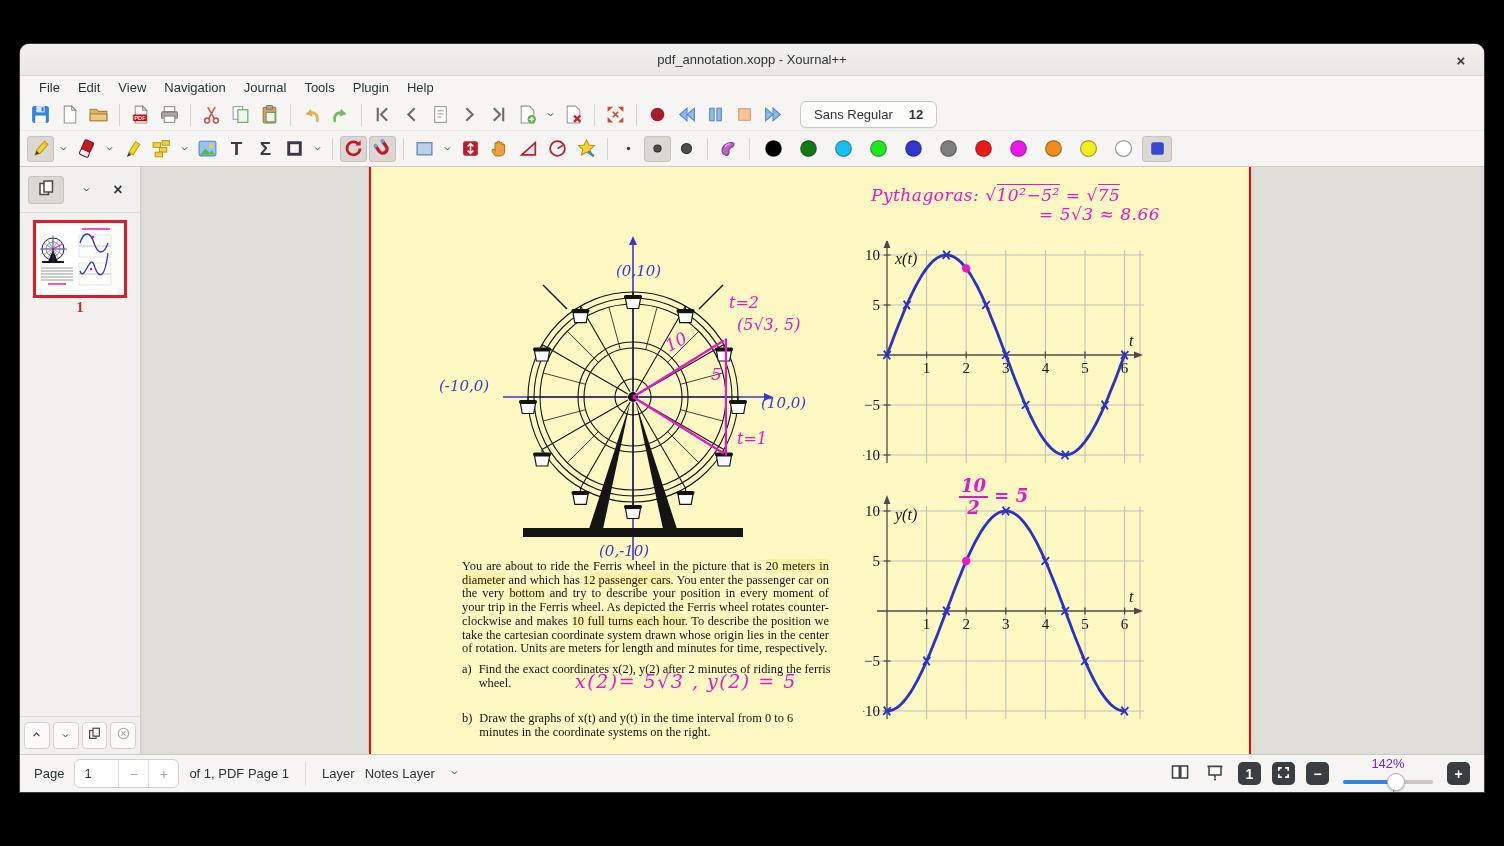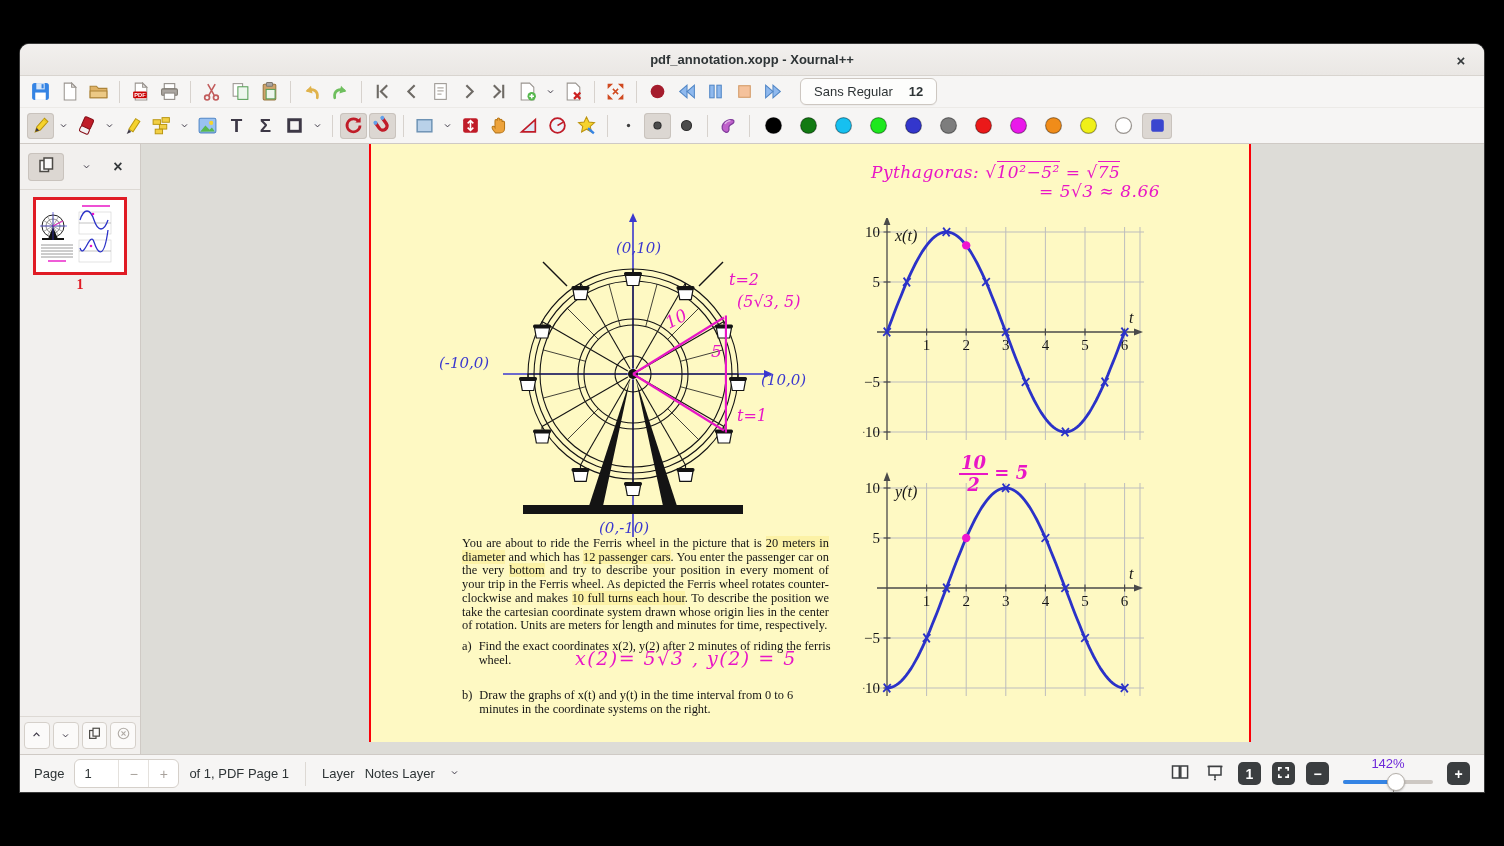--- a/index.html
+++ b/index.html
@@ -4,21 +4,21 @@
 <style>
   html,body{margin:0;padding:0;}
   body{width:1504px;height:846px;background:#000;position:relative;overflow:hidden;
        font-family:"Liberation Sans",sans-serif;-webkit-font-smoothing:antialiased;}
   .window{position:absolute;left:20px;top:44px;width:1464px;height:748px;background:#f6f5f4;
           border-radius:9px 9px 0 0;display:flex;flex-direction:column;overflow:hidden;
           box-shadow:0 0 0 1px #3a3a3a;}
   
   .titlebar{flex:0 0 31px;background:linear-gradient(#f2f0ee,#eae7e4);border-bottom:1px solid #d8d4cf;
             display:flex;align-items:center;justify-content:center;position:relative;}
-  .title{font-size:13px;font-weight:bold;color:#2e3436;text-align:center;}
+  .title{font-size:13px;font-weight:normal;color:#2e3436;text-align:center;}
   .close-btn{position:absolute;right:13px;top:6px;width:20px;height:20px;display:flex;align-items:center;
              justify-content:center;font-size:15px;font-weight:bold;color:#35393b;}
   
   .menubar{flex:0 0 23px;display:flex;align-items:center;padding-left:10px;font-size:13px;color:#2e3436;}
   .menu-item{padding:2px 9px;border-radius:4px;}
   
   .toolbar{display:flex;align-items:center;padding-left:6px;}
   .tb1{flex:0 0 31px;border-bottom:1px solid #eceae7;}
   .tb2{flex:0 0 35px;border-bottom:1px solid #cfcac5;}
   .tgroups{display:flex;align-items:center;}
@@ -88,20 +88,30 @@
 </head>
 <body>
 
 <div class="window">
 
   <div class="titlebar">
     <span class="title">pdf_annotation.xopp - Xournal++</span>
     <span class="close-btn">×</span>
   </div>
 
+  <div class="menubar" id="menubar">
+      <span class="menu-item">File</span>
+      <span class="menu-item">Edit</span>
+      <span class="menu-item">View</span>
+      <span class="menu-item">Navigation</span>
+      <span class="menu-item">Journal</span>
+      <span class="menu-item">Tools</span>
+      <span class="menu-item">Plugin</span>
+      <span class="menu-item">Help</span>
+    </div>
 
   <div class="toolbar tb1">
     <div class="tgroups" id="tb1-groups">
         <span class="tbtn">
           <span style="display: flex;">
             <svg width="21" height="21" viewBox="0 0 20 20">
               <rect x="2" y="2" width="16" height="16" rx="2.5" fill="#3584e4"></rect>
               <rect x="6" y="2" width="8" height="6" fill="#d7e6f7"></rect>
               <rect x="11" y="3" width="2" height="4" fill="#3584e4"></rect>
               <rect x="5" y="11" width="10" height="7" fill="#fff"></rect>

